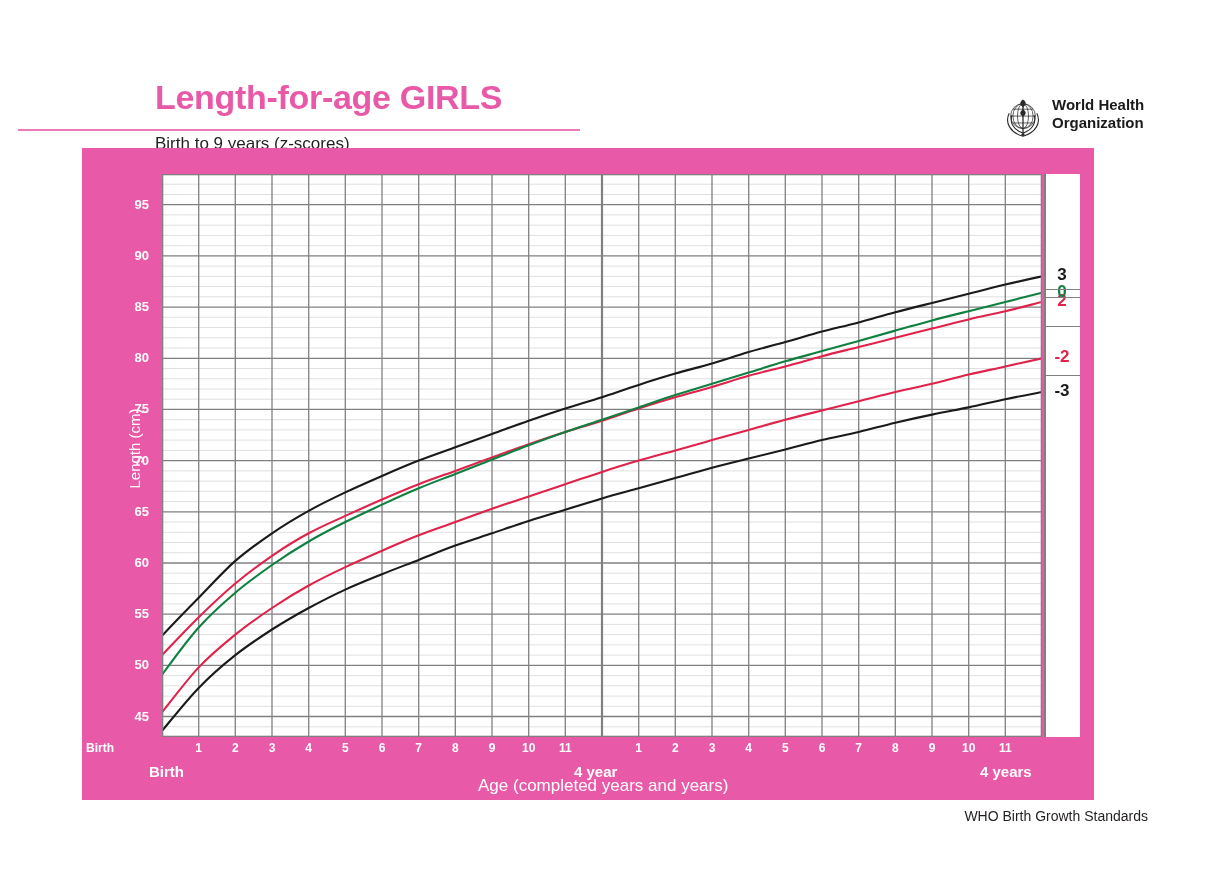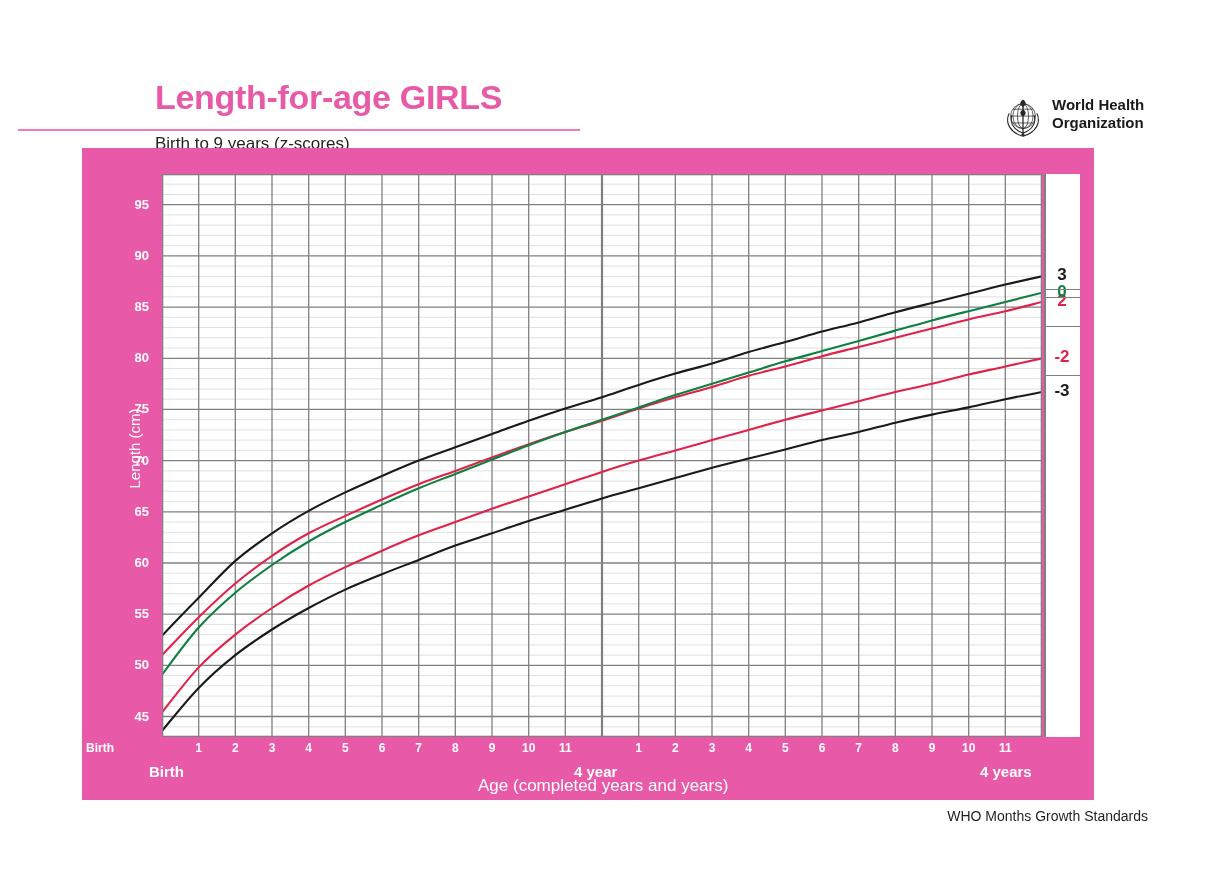--- a/index.html
+++ b/index.html
@@ -285,13 +285,13 @@
       <div class="zlabel" style="top: 173.3px; color: rgb(224, 35, 74);">-2</div>
       <div class="zlabel" style="top: 207px; color: rgb(26, 26, 26);">-3</div>
       <div style="position: absolute; left: 0px; top: 115.2px; width: 36px; height: 1px; background: rgb(128, 128, 128);"></div>
       <div style="position: absolute; left: 0px; top: 123.3px; width: 36px; height: 1px; background: rgb(128, 128, 128);"></div>
       <div style="position: absolute; left: 0px; top: 151.5px; width: 36px; height: 1px; background: rgb(128, 128, 128);"></div>
       <div style="position: absolute; left: 0px; top: 201.1px; width: 36px; height: 1px; background: rgb(128, 128, 128);"></div>
       <div style="position: absolute; left: 0px; top: 0px; width: 2px; height: 563px; background: rgb(128, 128, 128);"></div>
     </div>
 </div>
 
-<div id="footer-note">WHO Months Growth Standards</div>
+<div id="footer-note">WHO Birth Growth Standards</div>
 
 </body></html>

